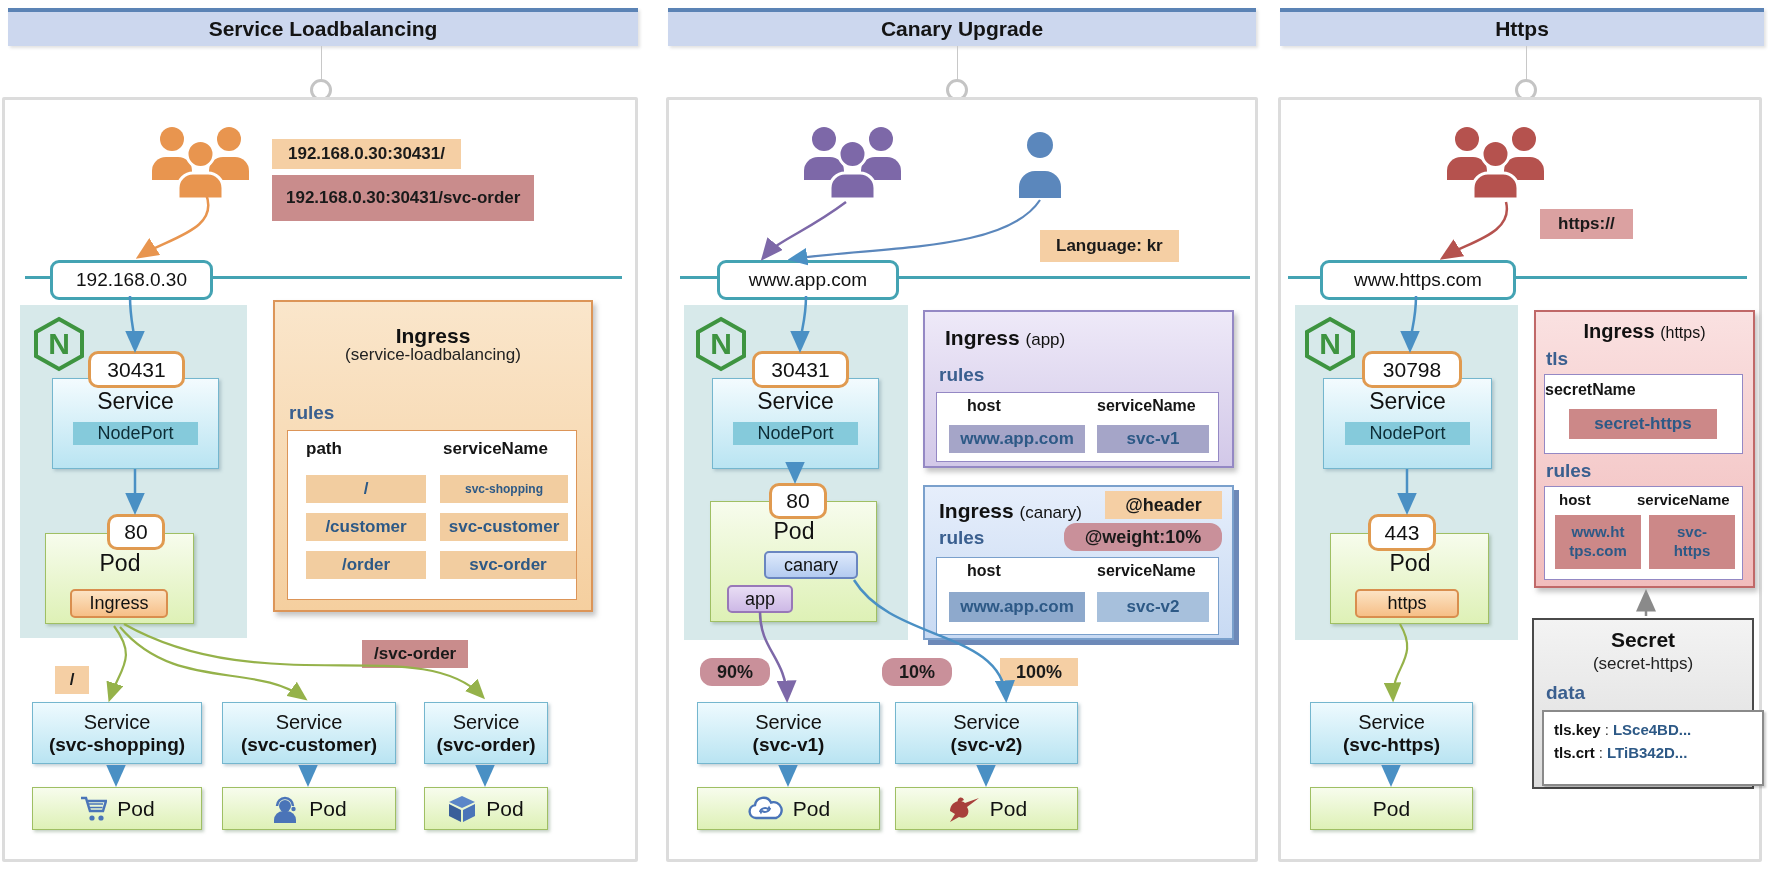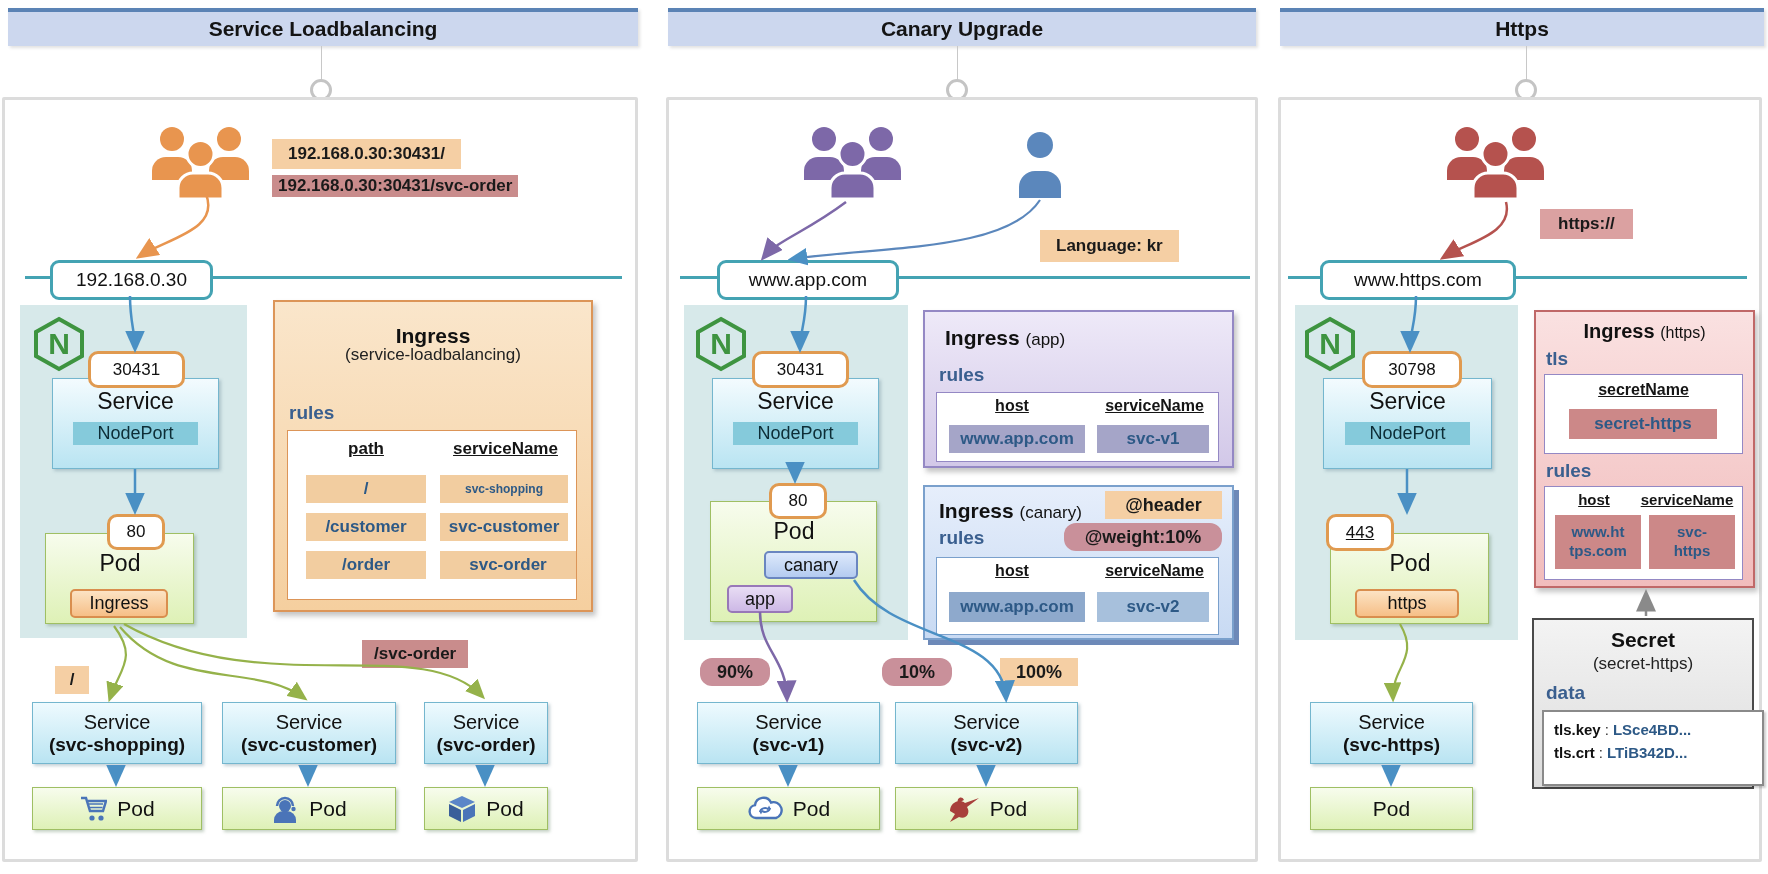--- a/index.html
+++ b/index.html
@@ -11,21 +11,21 @@
          font-size:21px;color:#141414;box-shadow:2px 2px 3px rgba(0,0,0,.12);}
   .pline{position:absolute;width:1px;background:#c8c8c8;}
   .pdot{position:absolute;width:16px;height:16px;border-radius:50%;background:#fff;
         border:3px solid #c4c4c4;}
   .panel{position:absolute;background:#fff;border:3px solid #dcdcdc;border-radius:2px;}
   .tealline{position:absolute;height:3px;background:#44a3b3;}
   .hostbox{position:absolute;background:#fff;border:3px solid #44a3b3;border-radius:9px;
            display:flex;align-items:center;justify-content:center;font-size:19px;color:#111;z-index:3;}
   .nginx-area{position:absolute;background:#d7e9ea;}
   .portbadge{position:absolute;background:#fff;border:3px solid #e09a50;border-radius:10px;
-             display:flex;align-items:center;justify-content:center;font-size:17px;color:#111;z-index:4;}
+             display:flex;align-items:center;justify-content:center;font-size:21px;color:#111;z-index:4;}
   .svcbox{position:absolute;background:linear-gradient(180deg,#f3fbfe 0%,#b9e4f2 100%);
           border:1.5px solid #74b6ce;box-shadow:2px 2px 3px rgba(110,140,155,.4);
           display:flex;flex-direction:column;align-items:center;}
   .svc-t{font-size:23px;color:#111;margin-top:9px;}
   .nodeport{background:#85cadb;padding:1px 24px;font-size:18px;color:#0d2d36;margin-top:7px;}
   .podbox{position:absolute;background:linear-gradient(180deg,#f7fced 0%,#def1b6 100%);
           border:1.5px solid #9fbf63;box-shadow:2px 2px 3px rgba(110,140,110,.4);}
   .podtext{position:absolute;text-align:center;font-size:23px;color:#111;z-index:4;}
   .pod-badge{position:absolute;border-radius:5px;display:flex;align-items:center;
              justify-content:center;font-size:18px;color:#111;z-index:5;}
@@ -44,21 +44,21 @@
   .ing-blue{background:linear-gradient(180deg,#e6eefb,#c8daf3);border:2px solid #7aa0cc;
             box-shadow:5px 5px 0 #6d89b8;}
   .ing-pink{background:linear-gradient(180deg,#fae1e1,#f1bcbc);border:2px solid #c06868;}
   .ing-title{position:absolute;left:0;right:0;text-align:center;font-weight:700;font-size:21px;color:#111;}
   .ing-title .sub{font-weight:400;font-size:17px;}
   .ing-sub{position:absolute;left:0;right:0;text-align:center;font-size:17px;color:#222;}
   .seclabel{position:absolute;font-weight:700;font-size:19px;color:#3a5f8f;}
   .wtable{position:absolute;background:#fff;border:1.5px solid #dc9558;}
   .wt-p{border:1.5px solid #9488c4;}
   .wt-b{border:1.5px solid #7aa0cc;}
-  .thead{position:absolute;font-weight:700;font-size:16px;color:#151515;text-align:center;text-decoration:underline;}
+  .thead{position:absolute;font-weight:700;font-size:16px;color:#151515;text-align:left;}
   .cellbadge{position:absolute;display:flex;align-items:center;justify-content:center;
              font-weight:700;font-size:16px;color:#2d5986;text-align:center;}
   .cb-orange{background:#f2cda0;}
   .cb-purple{background:#a5a5c8;}
   .cb-blue{background:#8ea9cc;}
   .cb-blue2{background:#a7c0dc;}
   .cb-red{background:#cc8888;}
   .bsvc{position:absolute;background:linear-gradient(180deg,#eefafe,#b9e4f2);
         border:1.5px solid #74b6ce;box-shadow:2px 2px 3px rgba(110,140,155,.4);
         display:flex;flex-direction:column;align-items:center;justify-content:center;}
@@ -107,21 +107,21 @@
         <path d="M4 60 v-9 a14 14 0 0 1 14-14 h12 a14 14 0 0 1 14 14 v9 z"></path>
       <circle cx="81" cy="19" r="12"></circle>
         <path d="M61 60 v-9 a14 14 0 0 1 14-14 h12 a14 14 0 0 1 14 14 v9 z"></path>
       <circle cx="52.5" cy="34" r="13.5" stroke="#fff" stroke-width="3"></circle>
       <path d="M30 79 v-11 a15 15 0 0 1 15-15 h15 a15 15 0 0 1 15 15 v11 z" stroke="#fff" stroke-width="3"></path>
     </g>
   </svg>
   <div class="badge bg-peach" style="left:272px;top:139px;height:30px;padding:0 16px;">
       <span>192.168.0.30:30431/</span>
     </div>
-  <div class="badge bg-red" style="left:272px;top:175px;height:22px;padding:0 6px;">
+  <div class="badge bg-red" style="left:272px;top:175px;height:46px;padding:0 14px;">
       <span>192.168.0.30:30431/svc-order</span>
     </div>
 
   <div class="tealline" style="left:25px;top:276px;width:597px;"></div>
   <div class="hostbox" style="left:50px;top:260px;width:157px;height:34px;">
       <span>192.168.0.30</span>
     </div>
 
   <div class="nginx-area" style="left:20px;top:305px;width:227px;height:333px;"></div>
   <svg class="abs" style="left:33px;top:316px;z-index:3;" width="52" height="56" viewBox="0 0 52 56">
@@ -368,21 +368,21 @@
     <polygon points="26,3 49,16 49,40 26,53 3,40 3,16" fill="none" stroke="#3e9440" stroke-width="4"></polygon>
     <text x="26" y="38" text-anchor="middle" font-size="30" font-weight="bold" fill="#3e9440" font-family="Liberation Sans,sans-serif">N</text>
   </svg>
   <div class="portbadge" style="left:1362px;top:351px;width:94px;height:31px;">
       <span>30798</span>
     </div>
   <div class="svcbox" style="left:1323px;top:378px;width:167px;height:89px;">
     <div class="svc-t">Service</div>
     <div class="nodeport">NodePort</div>
   </div>
-  <div class="portbadge" style="left:1326px;top:514px;width:62px;height:31px;text-decoration:underline;">
+  <div class="portbadge" style="left:1368px;top:514px;width:62px;height:31px;">
       <span>443</span>
     </div>
   <div class="podbox" style="left:1330px;top:533px;width:157px;height:89px;"></div>
   <div class="podtext" style="left:1330px;top:550px;width:160px;">Pod</div>
   <div class="pod-badge ob" style="left:1355px;top:589px;width:100px;height:25px;">
       <span>https</span>
     </div>
 
   <div class="ingbox ing-pink" style="left:1534px;top:310px;width:217px;height:274px;">
     <div class="ing-title" style="top:8px;font-size:20px;">

